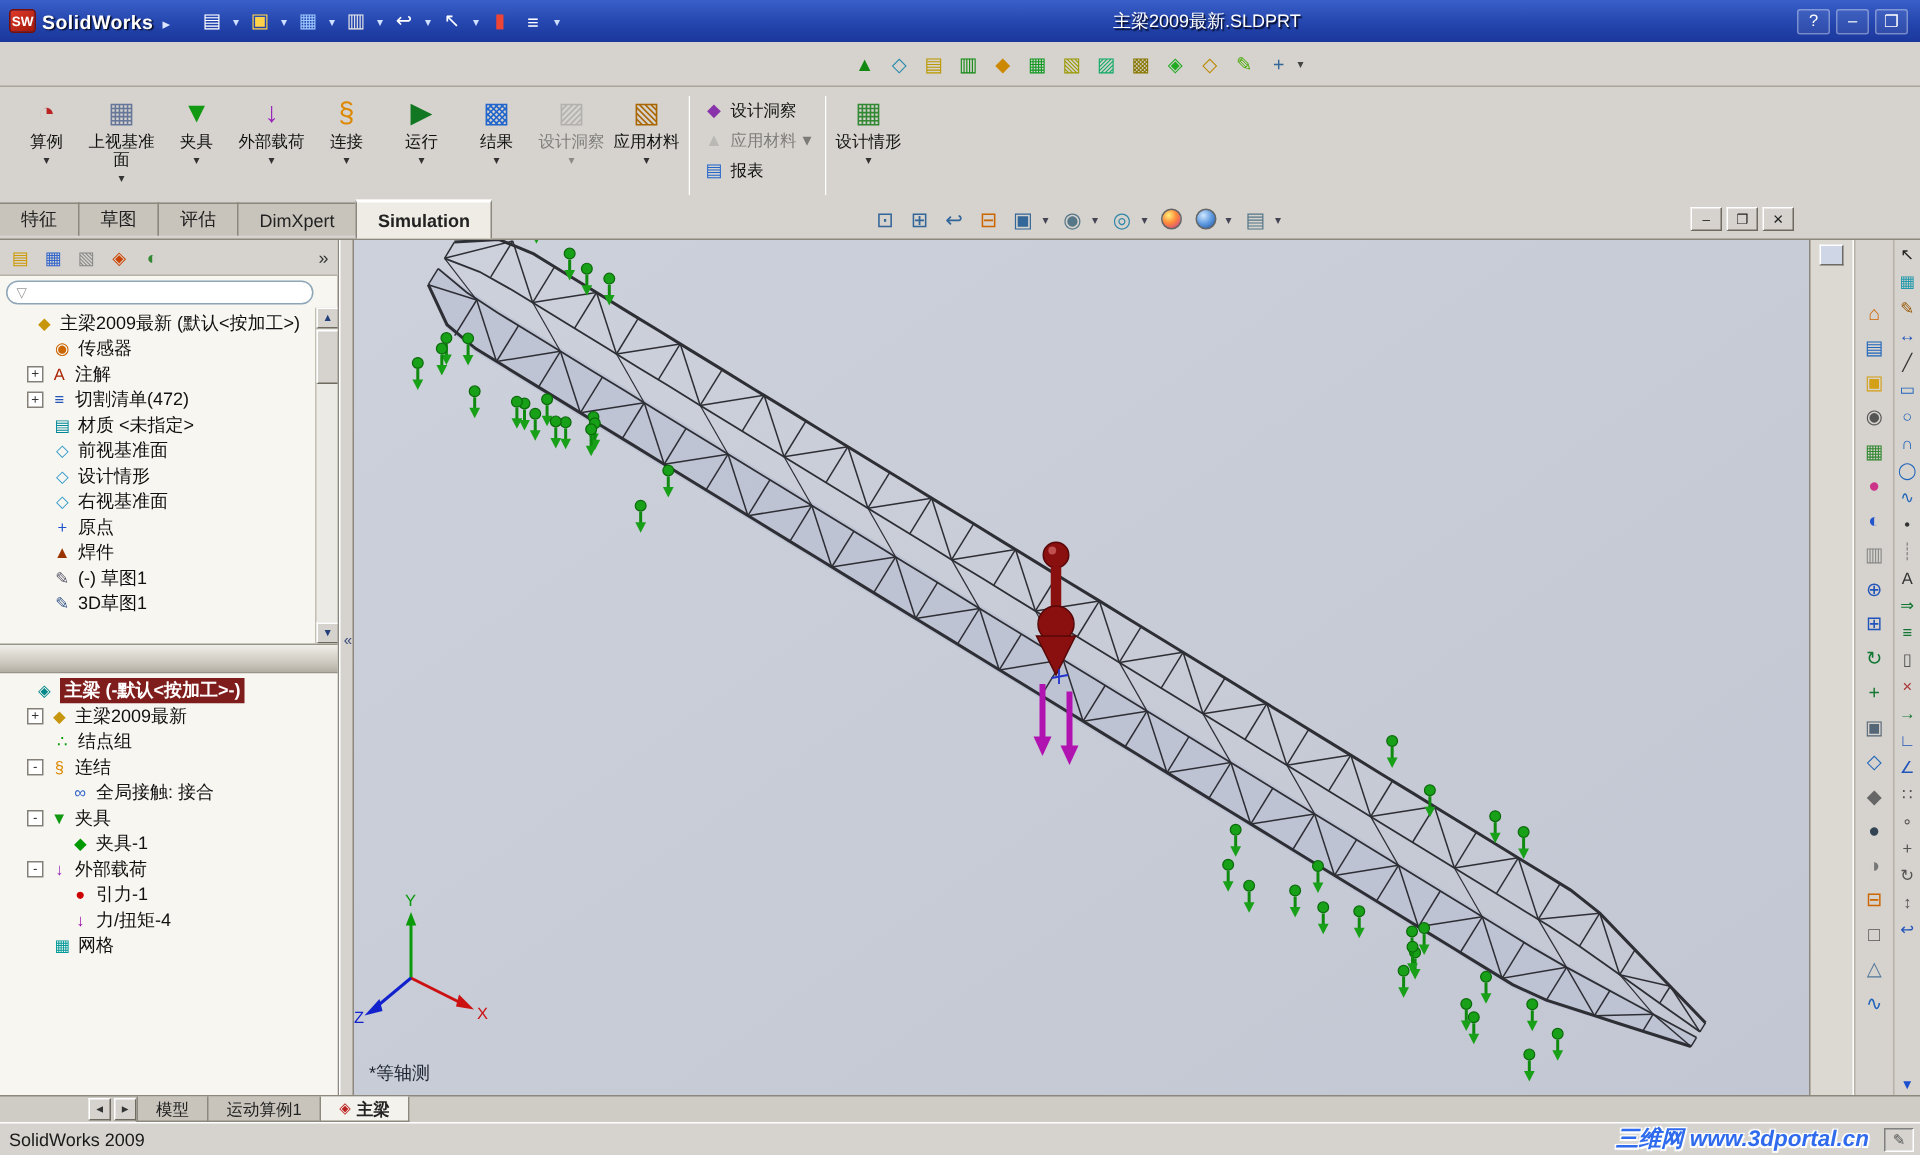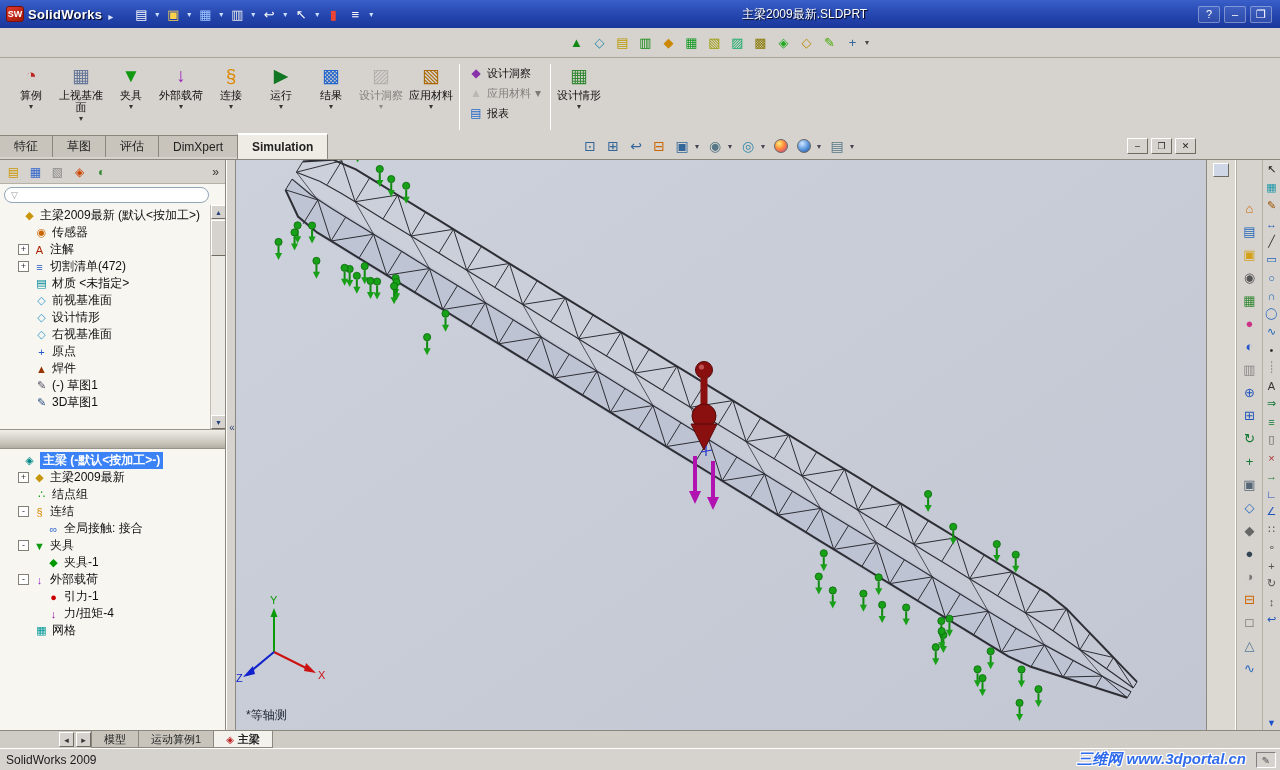--- a/index.html
+++ b/index.html
@@ -101,21 +101,21 @@
   .tree-bottom { flex:1; padding:3px 2px 0 2px; background:#f7f6f1; overflow:hidden; }
 
   .tree-row { height:17px; display:flex; align-items:center; gap:3px; white-space:nowrap; overflow:hidden; }
   .expandbox {
     width:11px; height:11px; flex:none; border:1px solid #848078; background:#fff; color:#333;
     font-size:9px; line-height:9px; display:inline-flex; align-items:center; justify-content:center;
   }
   .expandspace { width:13px; flex:none; }
   .ticon { width:15px; flex:none; text-align:center; font-size:11px; }
   .tlabel { font-size:12px; color:#101010; }
-  .tree-row.selected .tlabel { background:#3b82f6; color:#fff; font-weight:bold; padding:0 3px; }
+  .tree-row.selected .tlabel { background:#7f1d1d; color:#fff; font-weight:bold; padding:0 3px; }
 
   .vsplit { width:10px; flex:none; background:#d6d3ce; border-left:1px solid #fff; border-right:1px solid #8c887e; position:relative; }
   .vhandle { position:absolute; top:262px; left:0; width:10px; text-align:center; font-size:10px; color:#3a4a7a; }
 
   .viewport { flex:1; position:relative; background:linear-gradient(145deg,#cdd1db 0%,#c3c7d3 100%); overflow:hidden; }
   #vp-svg { position:absolute; inset:0; width:100%; height:100%; }
   .view-label { position:absolute; left:10px; bottom:6px; font-size:12px; color:#1c2430; }
 
   .strip1 { width:30px; flex:none; background:#dcd9d3; border-left:1px solid #8c887e; border-right:1px solid #fff; padding-top:3px; display:flex; flex-direction:column; align-items:center; }
   .s1btn { width:16px; height:14px; background:#cfd6e6; border:1px solid; border-color:#fff #6f6b61 #6f6b61 #fff; }

